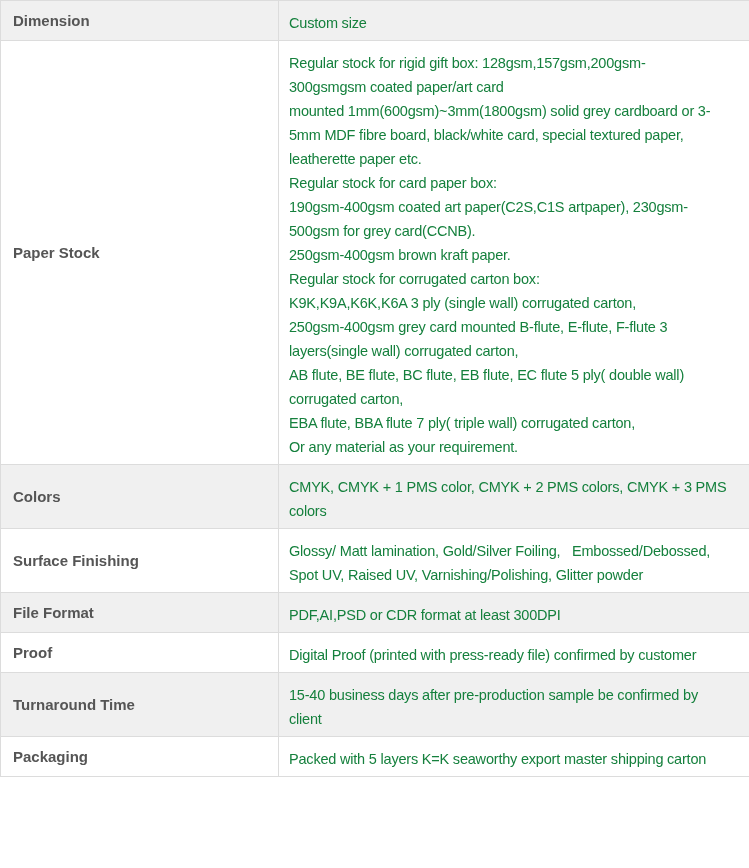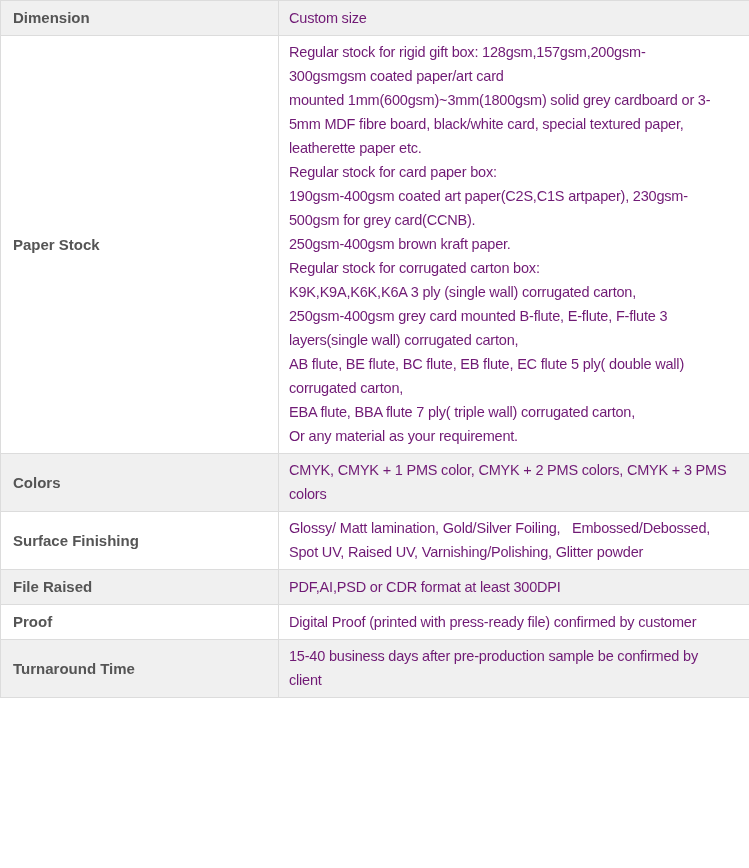--- a/index.html
+++ b/index.html
@@ -31,23 +31,23 @@
 
   td.label-cell {
     padding: 5px 10px 5px 12px;
     font-size: 15px;
     font-weight: bold;
     color: #555555;
     line-height: 24px;
     white-space: pre;
   }
   td.value-cell {
-    padding: 4px 8px 5px 10px;
+    padding: 10px 8px 5px 10px;
     font-size: 14.5px;
-    color: #701a75;
+    color: #15803d;
     line-height: 24px;
     white-space: pre;
     letter-spacing: -0.2px;
   }
   
   tr.row-moq td.label-cell,
   tr.row-moq td.value-cell {
     padding-top: 24px;
     padding-bottom: 10px;
   }
@@ -90,27 +90,31 @@
         <td class="label-cell">Colors</td>
         <td class="value-cell">CMYK, CMYK + 1 PMS color, CMYK + 2 PMS colors, CMYK + 3 PMS
 colors</td>
       </tr>
       <tr>
         <td class="label-cell">Surface Finishing</td>
         <td class="value-cell">Glossy/ Matt lamination, Gold/Silver Foiling,   Embossed/Debossed,
 Spot UV, Raised UV, Varnishing/Polishing, Glitter powder</td>
       </tr>
       <tr>
-        <td class="label-cell">File Raised</td>
+        <td class="label-cell">File Format</td>
         <td class="value-cell">PDF,AI,PSD or CDR format at least 300DPI</td>
       </tr>
       <tr>
         <td class="label-cell">Proof</td>
         <td class="value-cell">Digital Proof (printed with press-ready file) confirmed by customer</td>
       </tr>
       <tr>
         <td class="label-cell">Turnaround Time</td>
         <td class="value-cell">15-40 business days after pre-production sample be confirmed by
 client</td>
       </tr>
+      <tr>
+        <td class="label-cell">Packaging</td>
+        <td class="value-cell">Packed with 5 layers K=K seaworthy export master shipping carton</td>
+      </tr>
     </tbody>
   </table>
 </div>
 
 </body></html>

